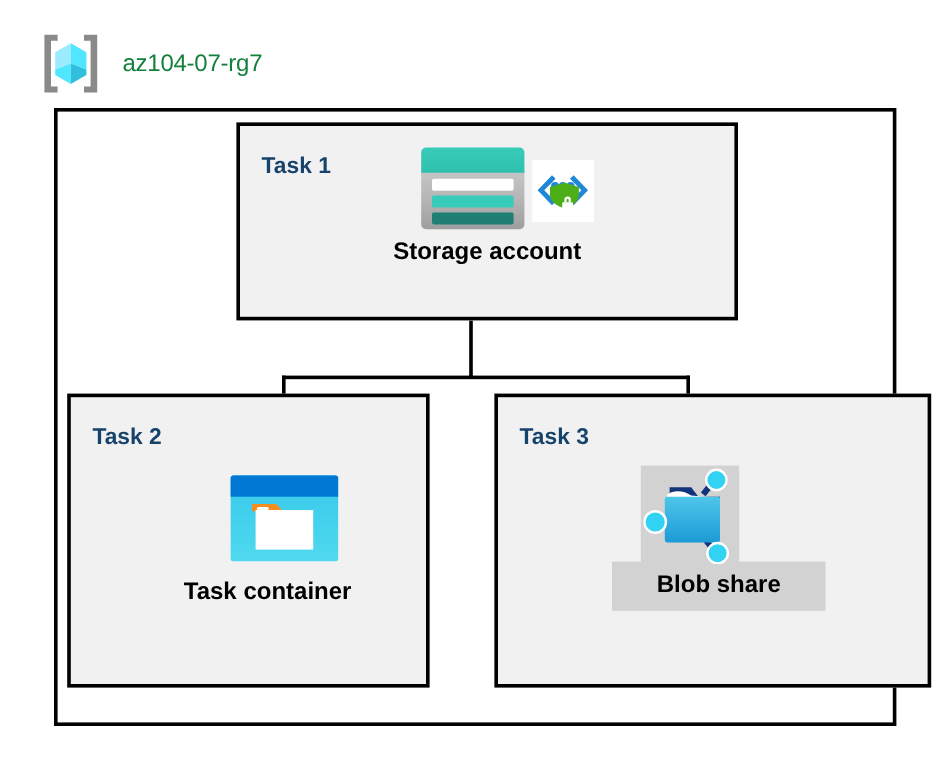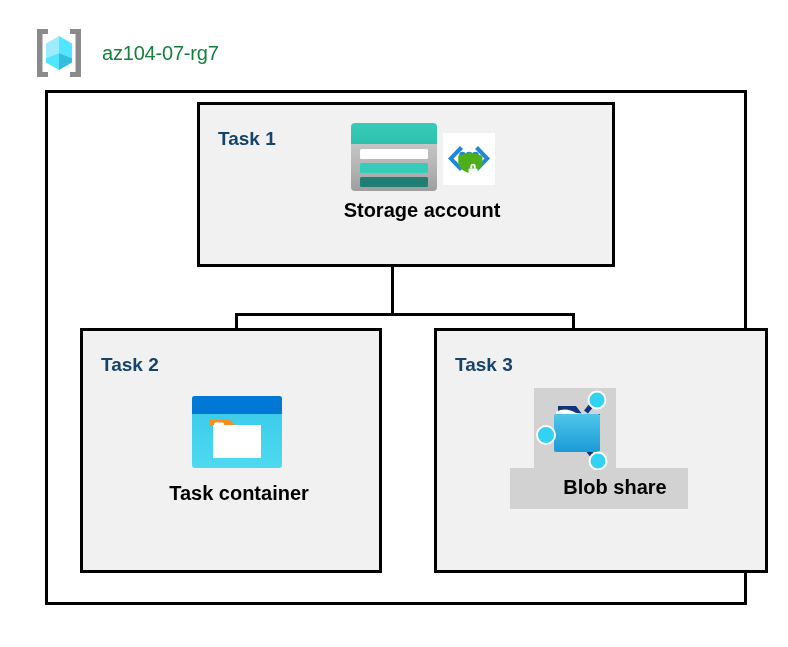--- a/index.html
+++ b/index.html
@@ -46,43 +46,42 @@
   }
 
   
   .task-box {
     position: absolute;
     background: #f1f1f1;
     border: 3px solid #000000;
     box-sizing: border-box;
   }
   #task1-box { left: 197px; top: 102px; width: 418px; height: 165px; }
-  #task2-box { left: 80px;  top: 328px; width: 302px; height: 245px; }
-  #task3-box { left: 434px; top: 328px; width: 334px; height: 245px; }
+  #task2-box { left: 56px;  top: 328px; width: 302px; height: 245px; }
+  #task3-box { left: 412px; top: 328px; width: 364px; height: 245px; }
 
   .task-label {
     position: absolute;
     left: 18px;
     top: 10px;
     font-size: 19px;
     font-weight: bold;
     color: #16436b;
     white-space: nowrap;
     margin-top: 13px;
   }
 
   
   .node-caption {
     position: absolute;
     font-size: 20px;
     font-weight: bold;
     color: #000000;
     white-space: nowrap;
     text-align: center;
-    padding-left: 16px;
   }
 
   
   .conn {
     position: absolute;
     background: #000000;
   }
   #conn-trunk     { left: 391px; top: 267px; width: 3px;   height: 48px; }
   #conn-bus       { left: 235px; top: 313px; width: 340px; height: 3px; }
   #conn-drop-left { left: 235px; top: 313px; width: 3px;   height: 82px; }

